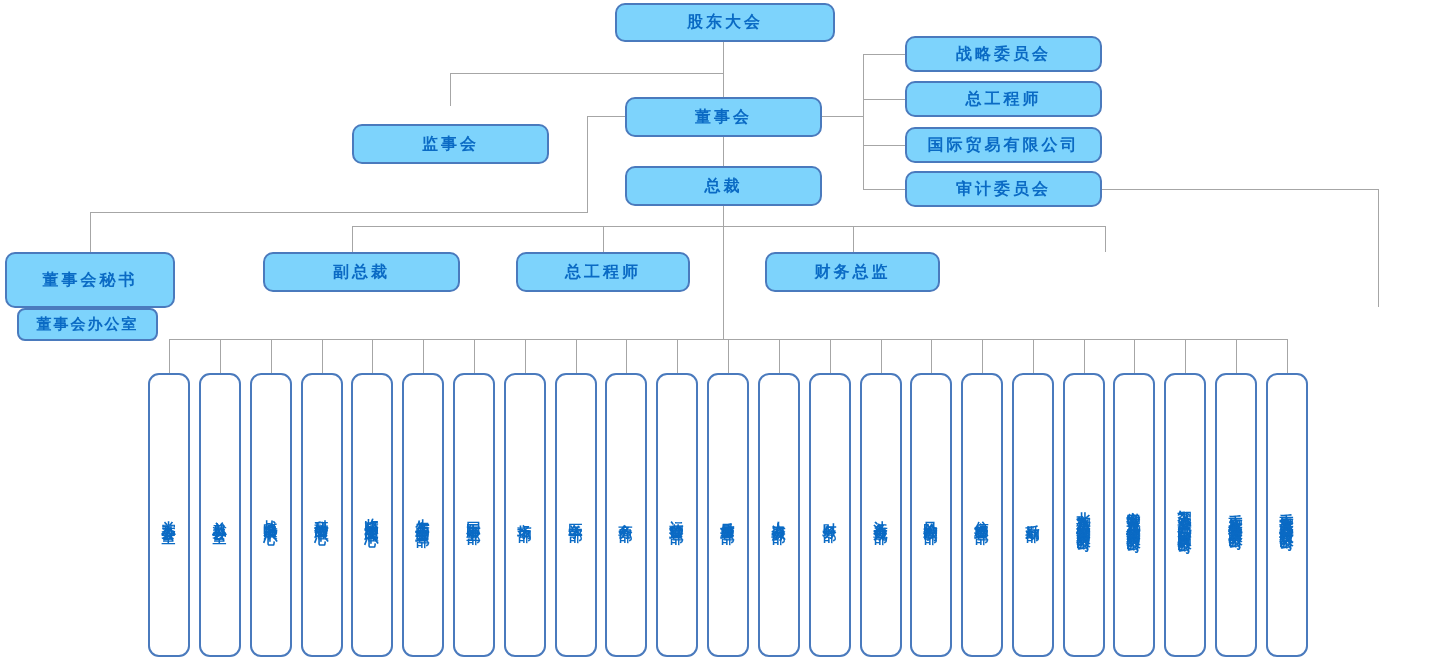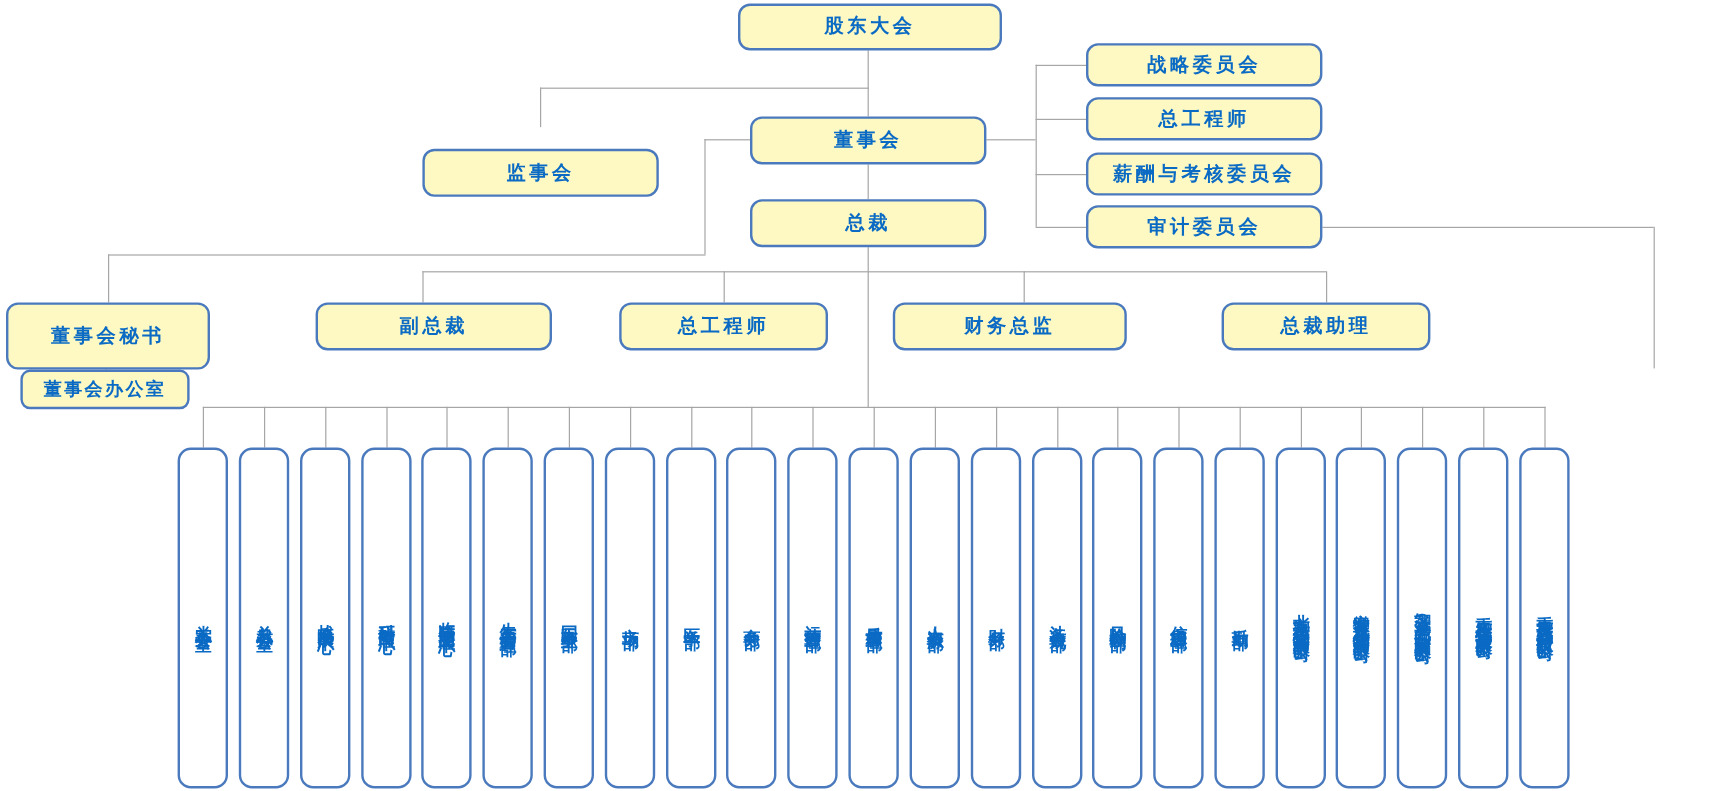--- a/index.html
+++ b/index.html
@@ -4,21 +4,21 @@
 <title>Org Chart</title>
 <style>
   html,body{margin:0;padding:0;background:#fff;}
   *{box-sizing:border-box;}
   .canvas{
     position:relative;width:1443px;height:659px;background:#ffffff;overflow:hidden;
     font-family:"DejaVu Sans","Liberation Sans",sans-serif;
   }
   .ln{position:absolute;background:#a6a6a6;display:block;}
   .hbox{
-    position:absolute;border:2px solid #4a7abd;border-radius:10px;background:#fef9c3;
+    position:absolute;border:2px solid #4a7abd;border-radius:10px;background:#7dd3fc;
     display:flex;align-items:center;justify-content:center;
     color:#0a6ac4;font-weight:bold;font-size:16px;letter-spacing:3px;white-space:nowrap;
   }
   .hbox.small{font-size:15px;letter-spacing:2px;border-radius:8px;}
   .dept{position:absolute;top:339px;width:42px;height:318px;}
   .drop{display:block;margin:0 auto;width:1px;height:34px;background:#a6a6a6;}
   .vbox{
     width:42px;height:284px;border:2px solid #4a7abd;border-radius:11px;background:#ffffff;
     display:flex;align-items:center;justify-content:center;
   }
@@ -57,28 +57,27 @@
   <i class="ln" style="left:1378px;top:189px;width:1px;height:118px"></i>
   <i class="ln" style="left:169px;top:339px;width:1119px;height:1px"></i>
 
   <div class="hbox" style="left:615px;top:3px;width:220px;height:39px">股东大会</div>
   <div class="hbox" style="left:352px;top:124px;width:197px;height:40px">监事会</div>
   <div class="hbox" style="left:625px;top:97px;width:197px;height:40px">董事会</div>
   <div class="hbox" style="left:625px;top:166px;width:197px;height:40px">总裁</div>
 
   <div class="hbox" style="left:905px;top:36px;width:197px;height:36px">战略委员会</div>
   <div class="hbox" style="left:905px;top:81px;width:197px;height:36px">总工程师</div>
-  <div class="hbox" style="left:905px;top:127px;width:197px;height:36px">薪酬与考核委员会</div>
+  <div class="hbox" style="left:905px;top:127px;width:197px;height:36px">国际贸易有限公司</div>
   <div class="hbox" style="left:905px;top:171px;width:197px;height:36px">审计委员会</div>
 
   <div class="hbox" style="left:5px;top:252px;width:170px;height:56px">董事会秘书</div>
   <div class="hbox" style="left:263px;top:252px;width:197px;height:40px">副总裁</div>
   <div class="hbox" style="left:516px;top:252px;width:174px;height:40px">总工程师</div>
-  <div class="hbox" style="left:744px;top:252px;width:195px;height:40px">财务总监</div>
-  <div class="hbox" style="left:1018px;top:252px;width:174px;height:40px">总裁助理</div>
+  <div class="hbox" style="left:765px;top:252px;width:175px;height:40px">财务总监</div>
 
   <div class="hbox small" style="left:17px;top:308px;width:141px;height:33px">董事会办公室</div>
 
   <div class="dept" style="left:148px">
       <i class="drop"></i>
       <div class="vbox">
         <span class="vtext">党委办公室</span>
       </div>
     </div>
   <div class="dept" style="left:199px">

